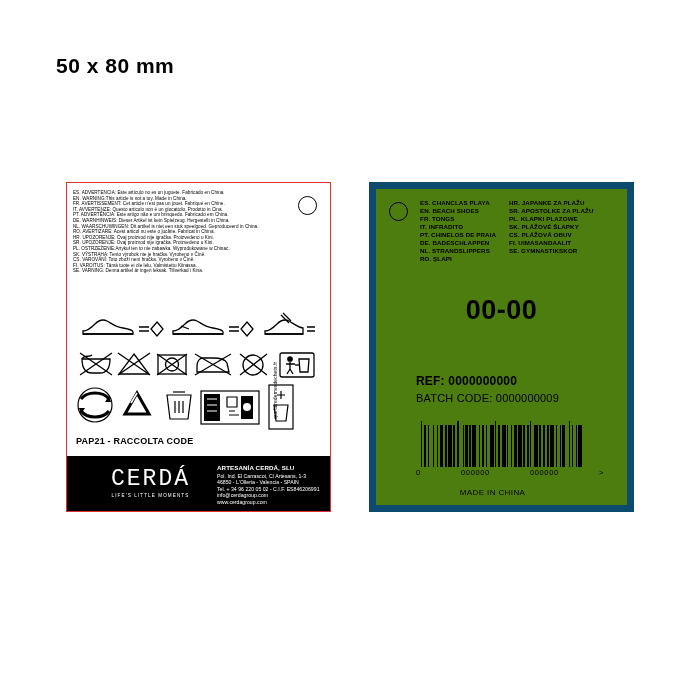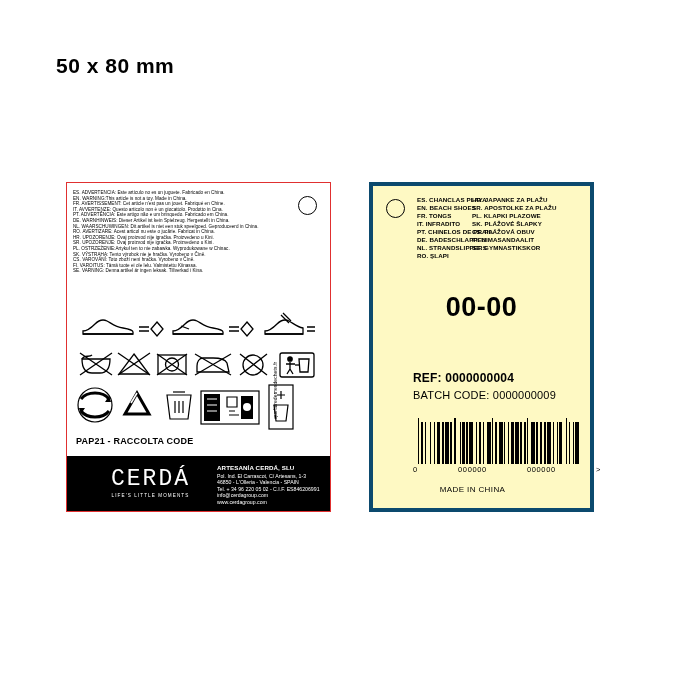--- a/index.html
+++ b/index.html
@@ -156,24 +156,24 @@
     font-size: 5px;
     white-space: nowrap;
     letter-spacing: 0.1px;
   }
 
   
   .label-right {
     position: absolute;
     left: 369px;
     top: 182px;
-    width: 225px;
+    width: 265px;
     height: 330px;
-    border: 4px solid #0c4a6e;
-    background: #fef9c3;
+    border: 7px solid #0c4a6e;
+    background: #4d7c0f;
     box-sizing: border-box;
   }
   .circle-hole-r {
     position: absolute;
     left: 13px;
     top: 13px;
     width: 19px;
     height: 19px;
     border: 1.6px solid #000;
     border-radius: 50%;
@@ -428,21 +428,21 @@
     <div class="prod-line">SR. APOSTOLKE ZA PLAŽU</div>
     <div class="prod-line">PL. KLAPKI PLAZOWE</div>
     <div class="prod-line">SK. PLÁŽOVÉ ŠLAPKY</div>
     <div class="prod-line">CS. PLÁŽOVÁ OBUV</div>
     <div class="prod-line">FI. UIMASANDAALIT</div>
     <div class="prod-line">SE. GYMNASTIKSKOR</div>
   </div>
 
   <div class="size-big">00-00</div>
 
-  <div class="ref-line">REF: 0000000004</div>
+  <div class="ref-line">REF: 0000000000</div>
   <div class="batch-line">BATCH CODE: 0000000009</div>
 
   <div class="barcode">
       <i style="width: 1.35px; background: rgb(0, 0, 0); height: 100%;"></i>
       <i style="width: 1.35px; background: transparent; height: 92%;"></i>
       <i style="width: 2.7px; background: rgb(0, 0, 0); height: 92%;"></i>
       <i style="width: 1.35px; background: transparent; height: 92%;"></i>
       <i style="width: 1.35px; background: rgb(0, 0, 0); height: 92%;"></i>
       <i style="width: 4.05px; background: transparent; height: 92%;"></i>
       <i style="width: 1.35px; background: rgb(0, 0, 0); height: 92%;"></i>

